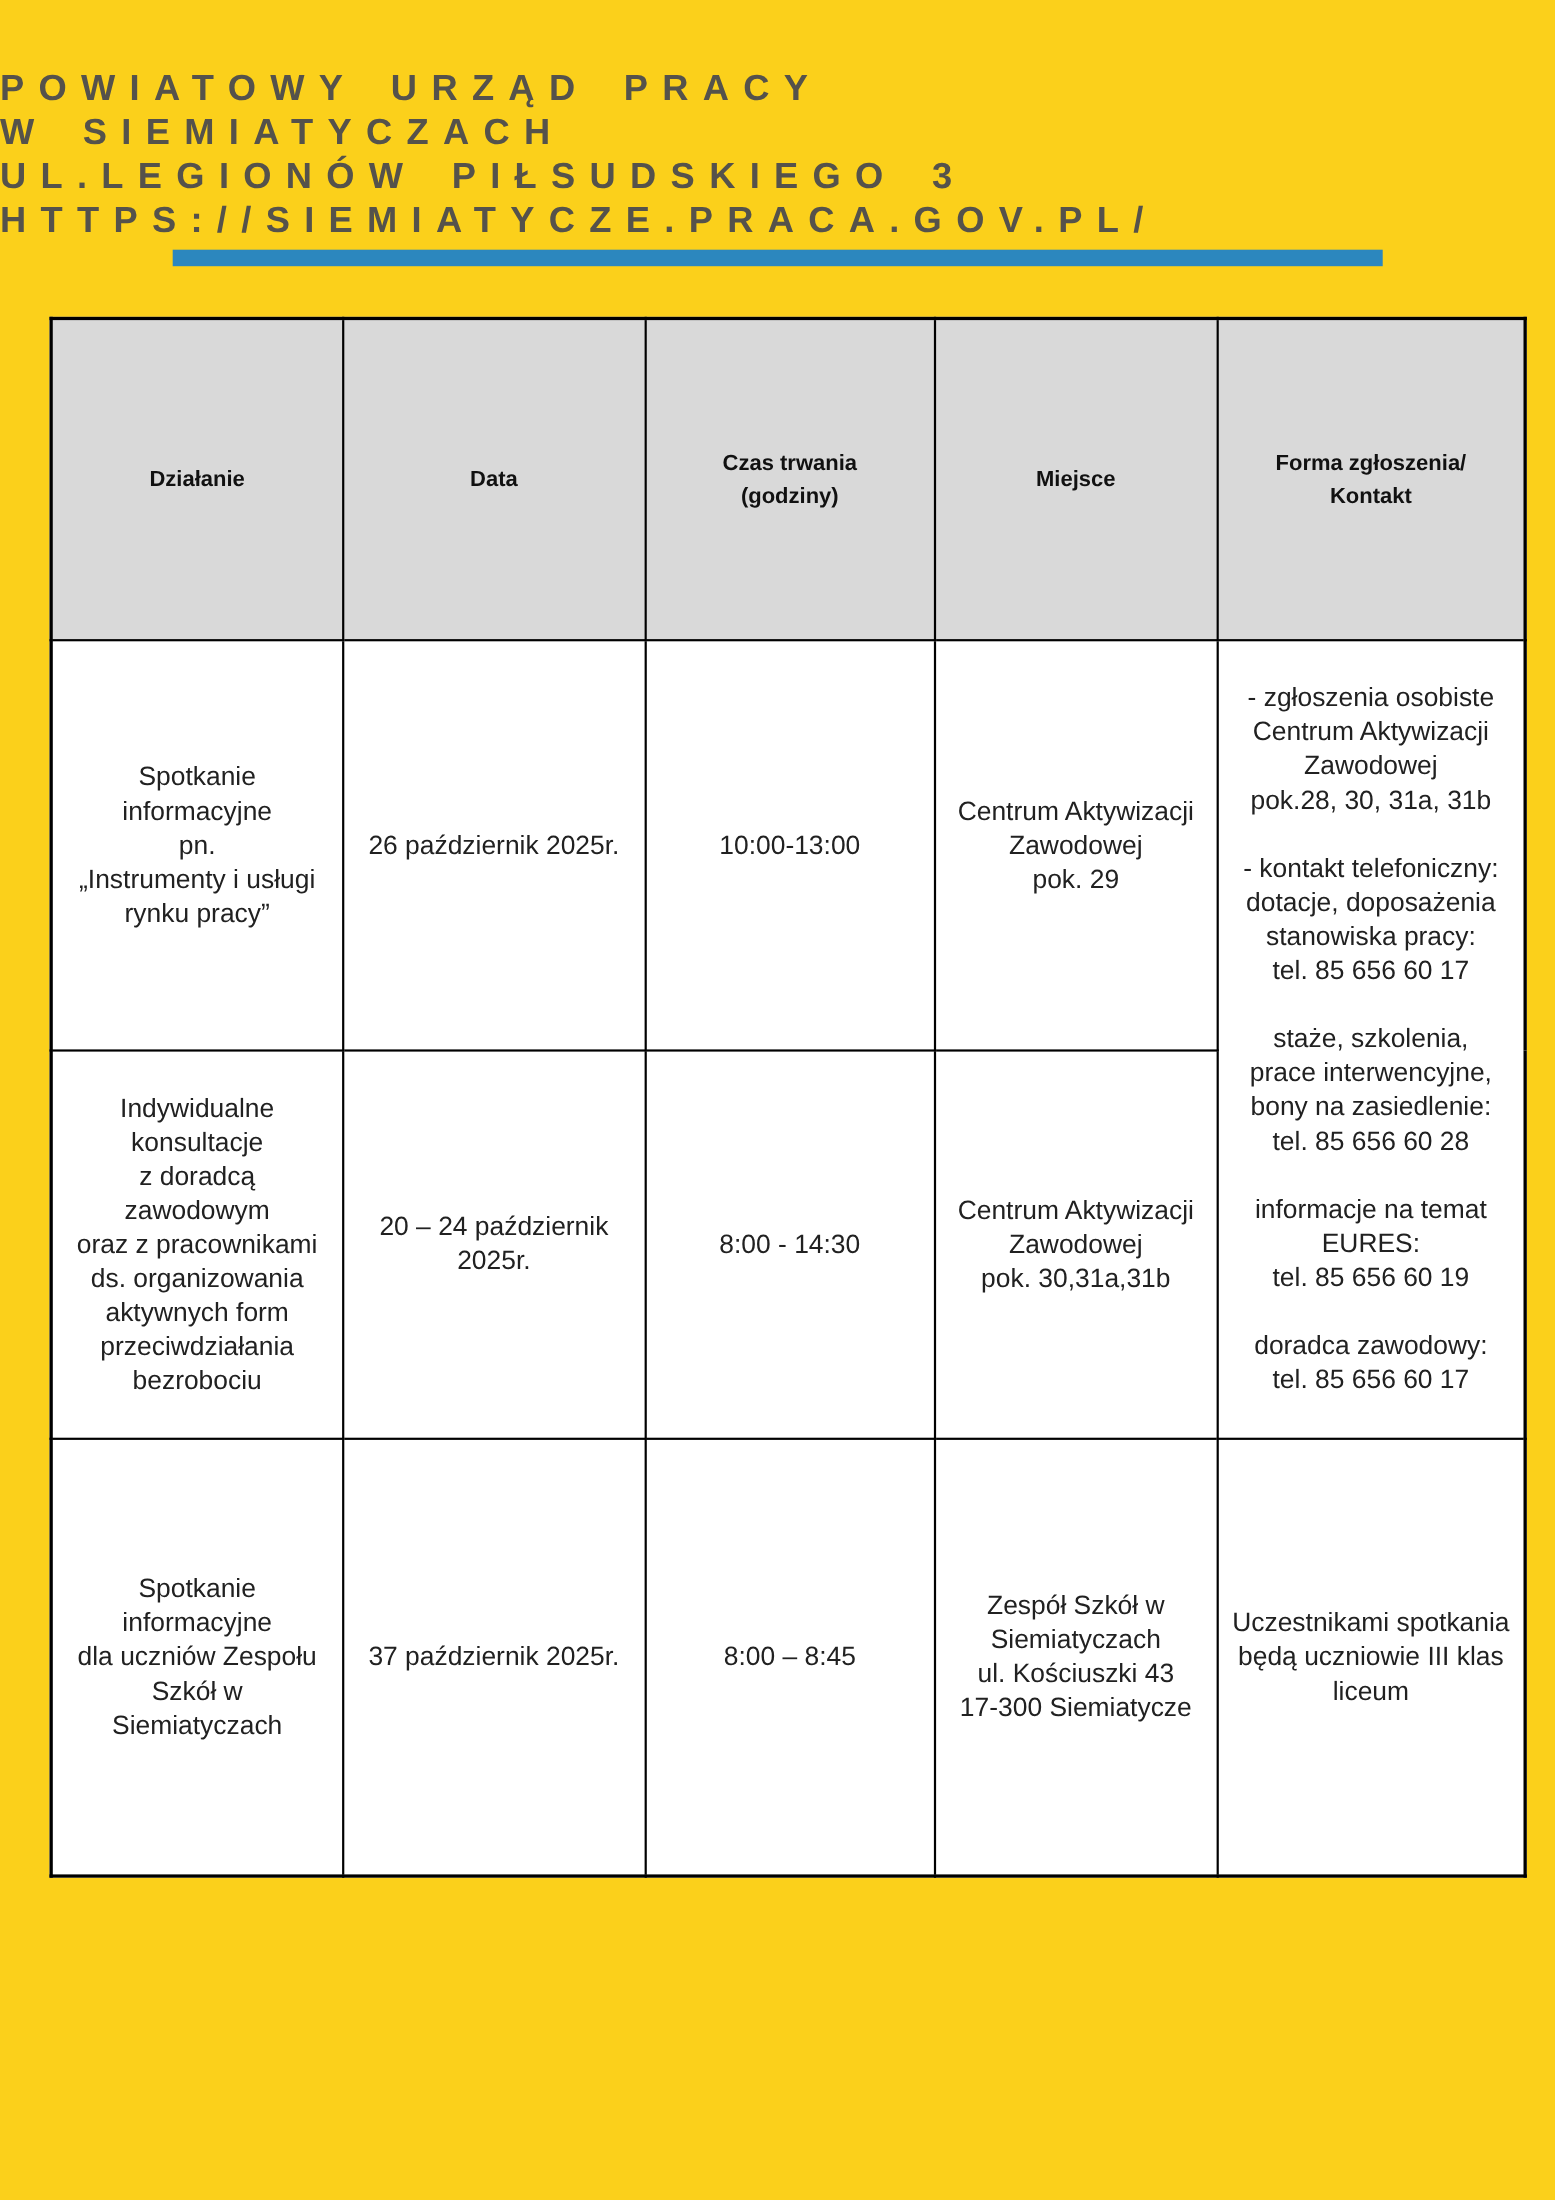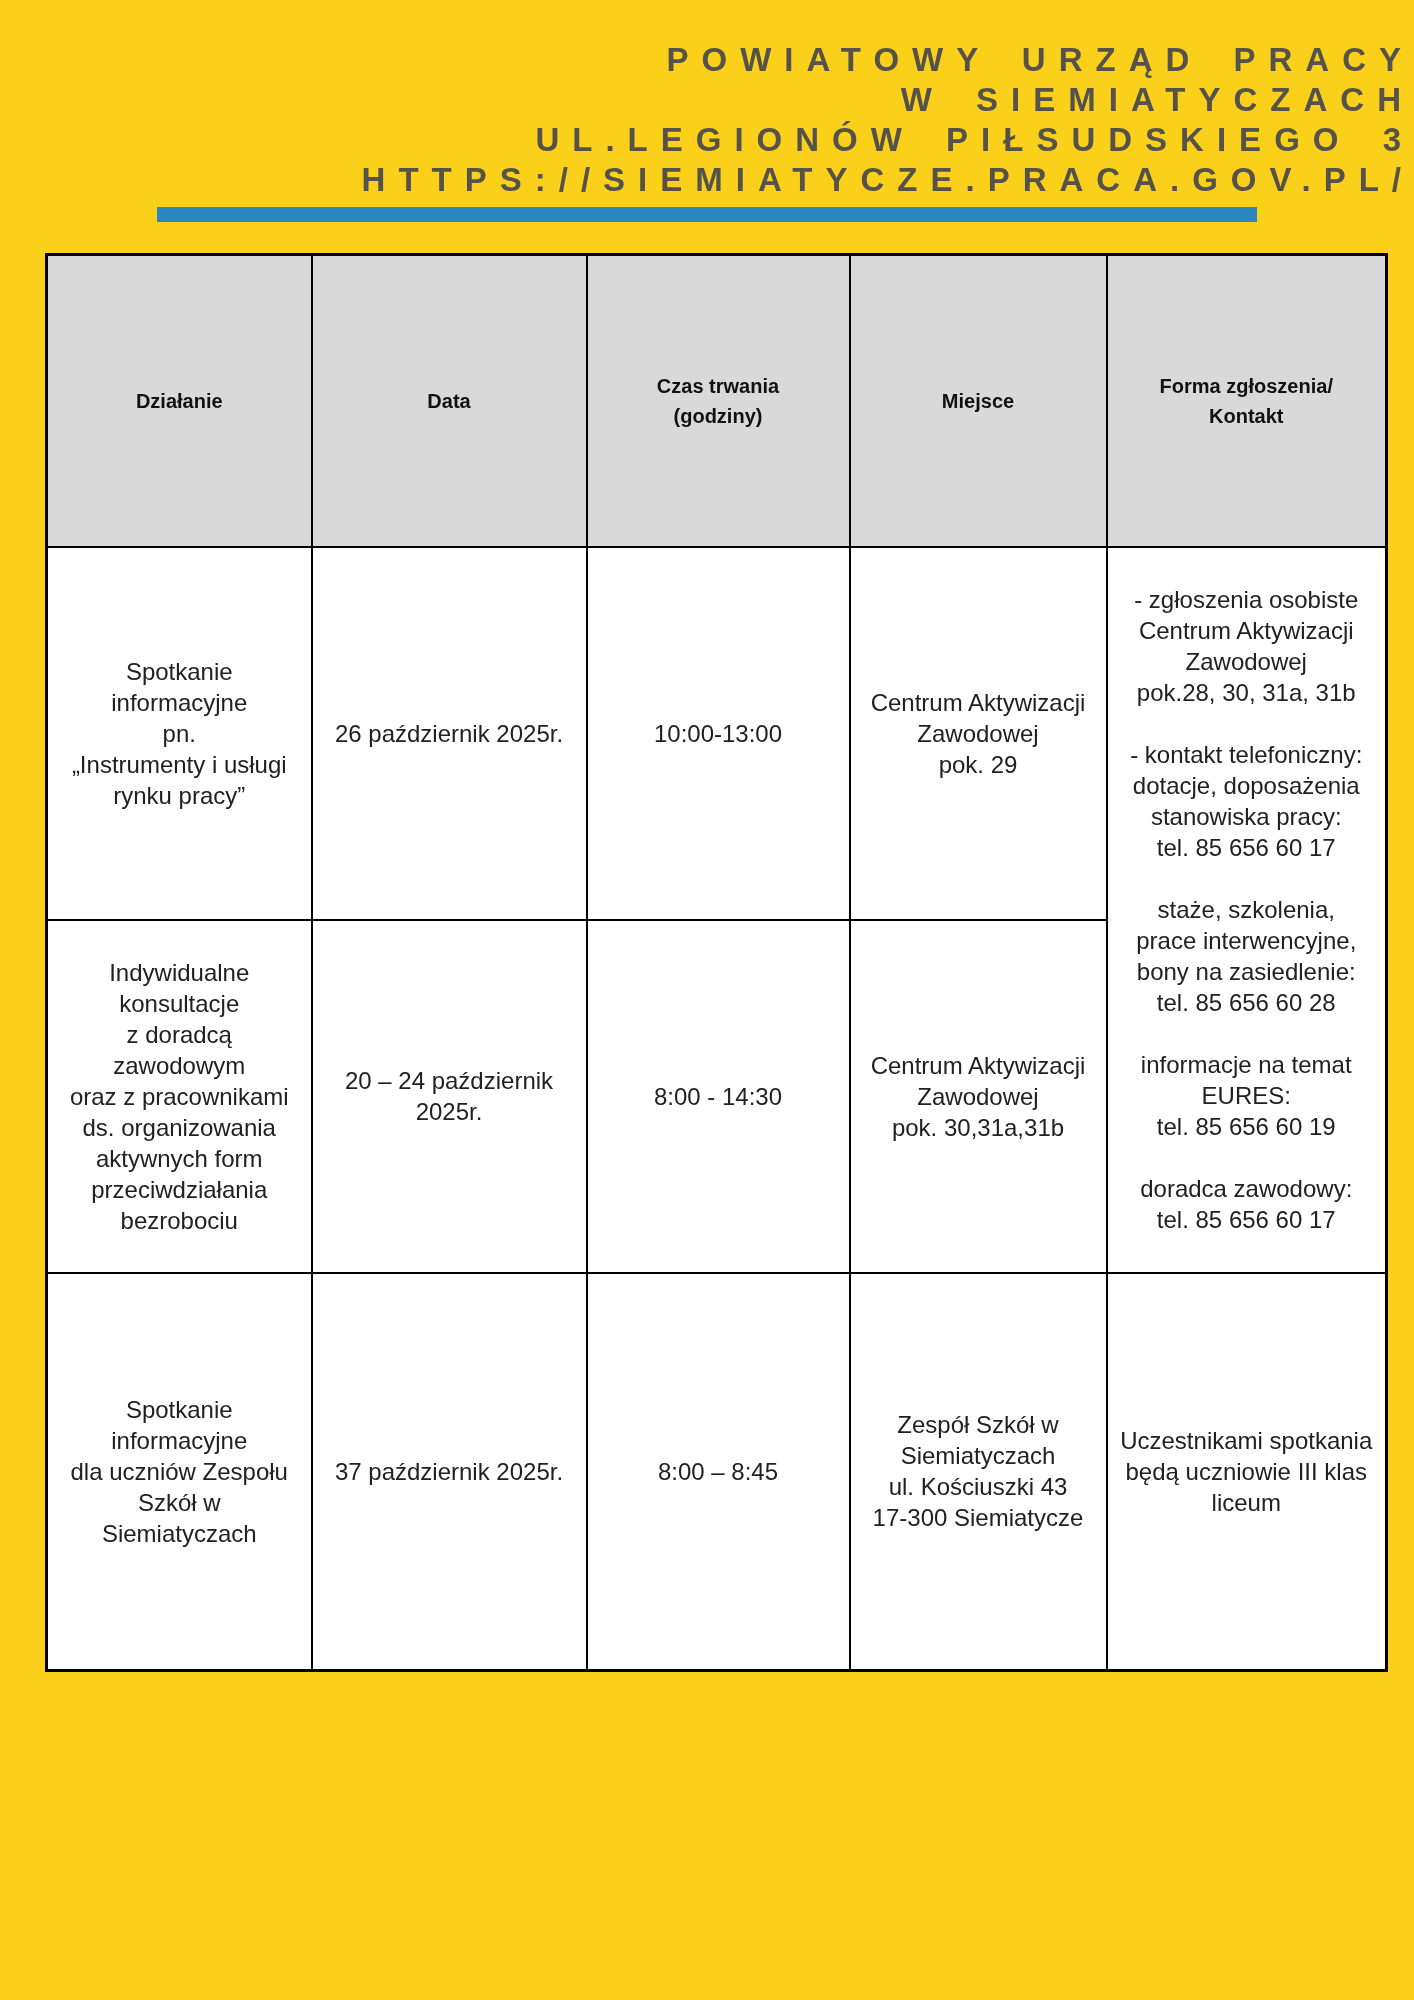--- a/index.html
+++ b/index.html
@@ -7,43 +7,43 @@
     padding: 0;
   }
   body {
     width: 1414px;
     height: 2000px;
     background: #FBD01B;
     font-family: "Liberation Sans", "DejaVu Sans", sans-serif;
     overflow: hidden;
   }
   .top-header {
-    padding-top: 40px;
-    text-align: right;
+    padding-top: 60px;
+    text-align: left;
   }
   .top-header .hline {
     font-size: 33px;
     line-height: 40px;
     font-weight: bold;
     letter-spacing: 13px;
     word-spacing: 9px;
     color: #55524B;
     white-space: nowrap;
   }
   .accent-bar {
     width: 1100px;
     height: 15px;
     margin: 7px auto 0 auto;
     background: #2C87BE;
   }
   table.schedule {
     border-collapse: collapse;
     table-layout: fixed;
     width: 1340px;
-    margin: 31px 0 0 45px;
+    margin: 46px 0 0 45px;
     background: #FFFFFF;
     border: 3px solid #000000;
   }
   table.schedule th,
   table.schedule td {
     border: 2px solid #000000;
     text-align: center;
     vertical-align: middle;
     padding: 6px 10px;
     white-space: pre-line;

